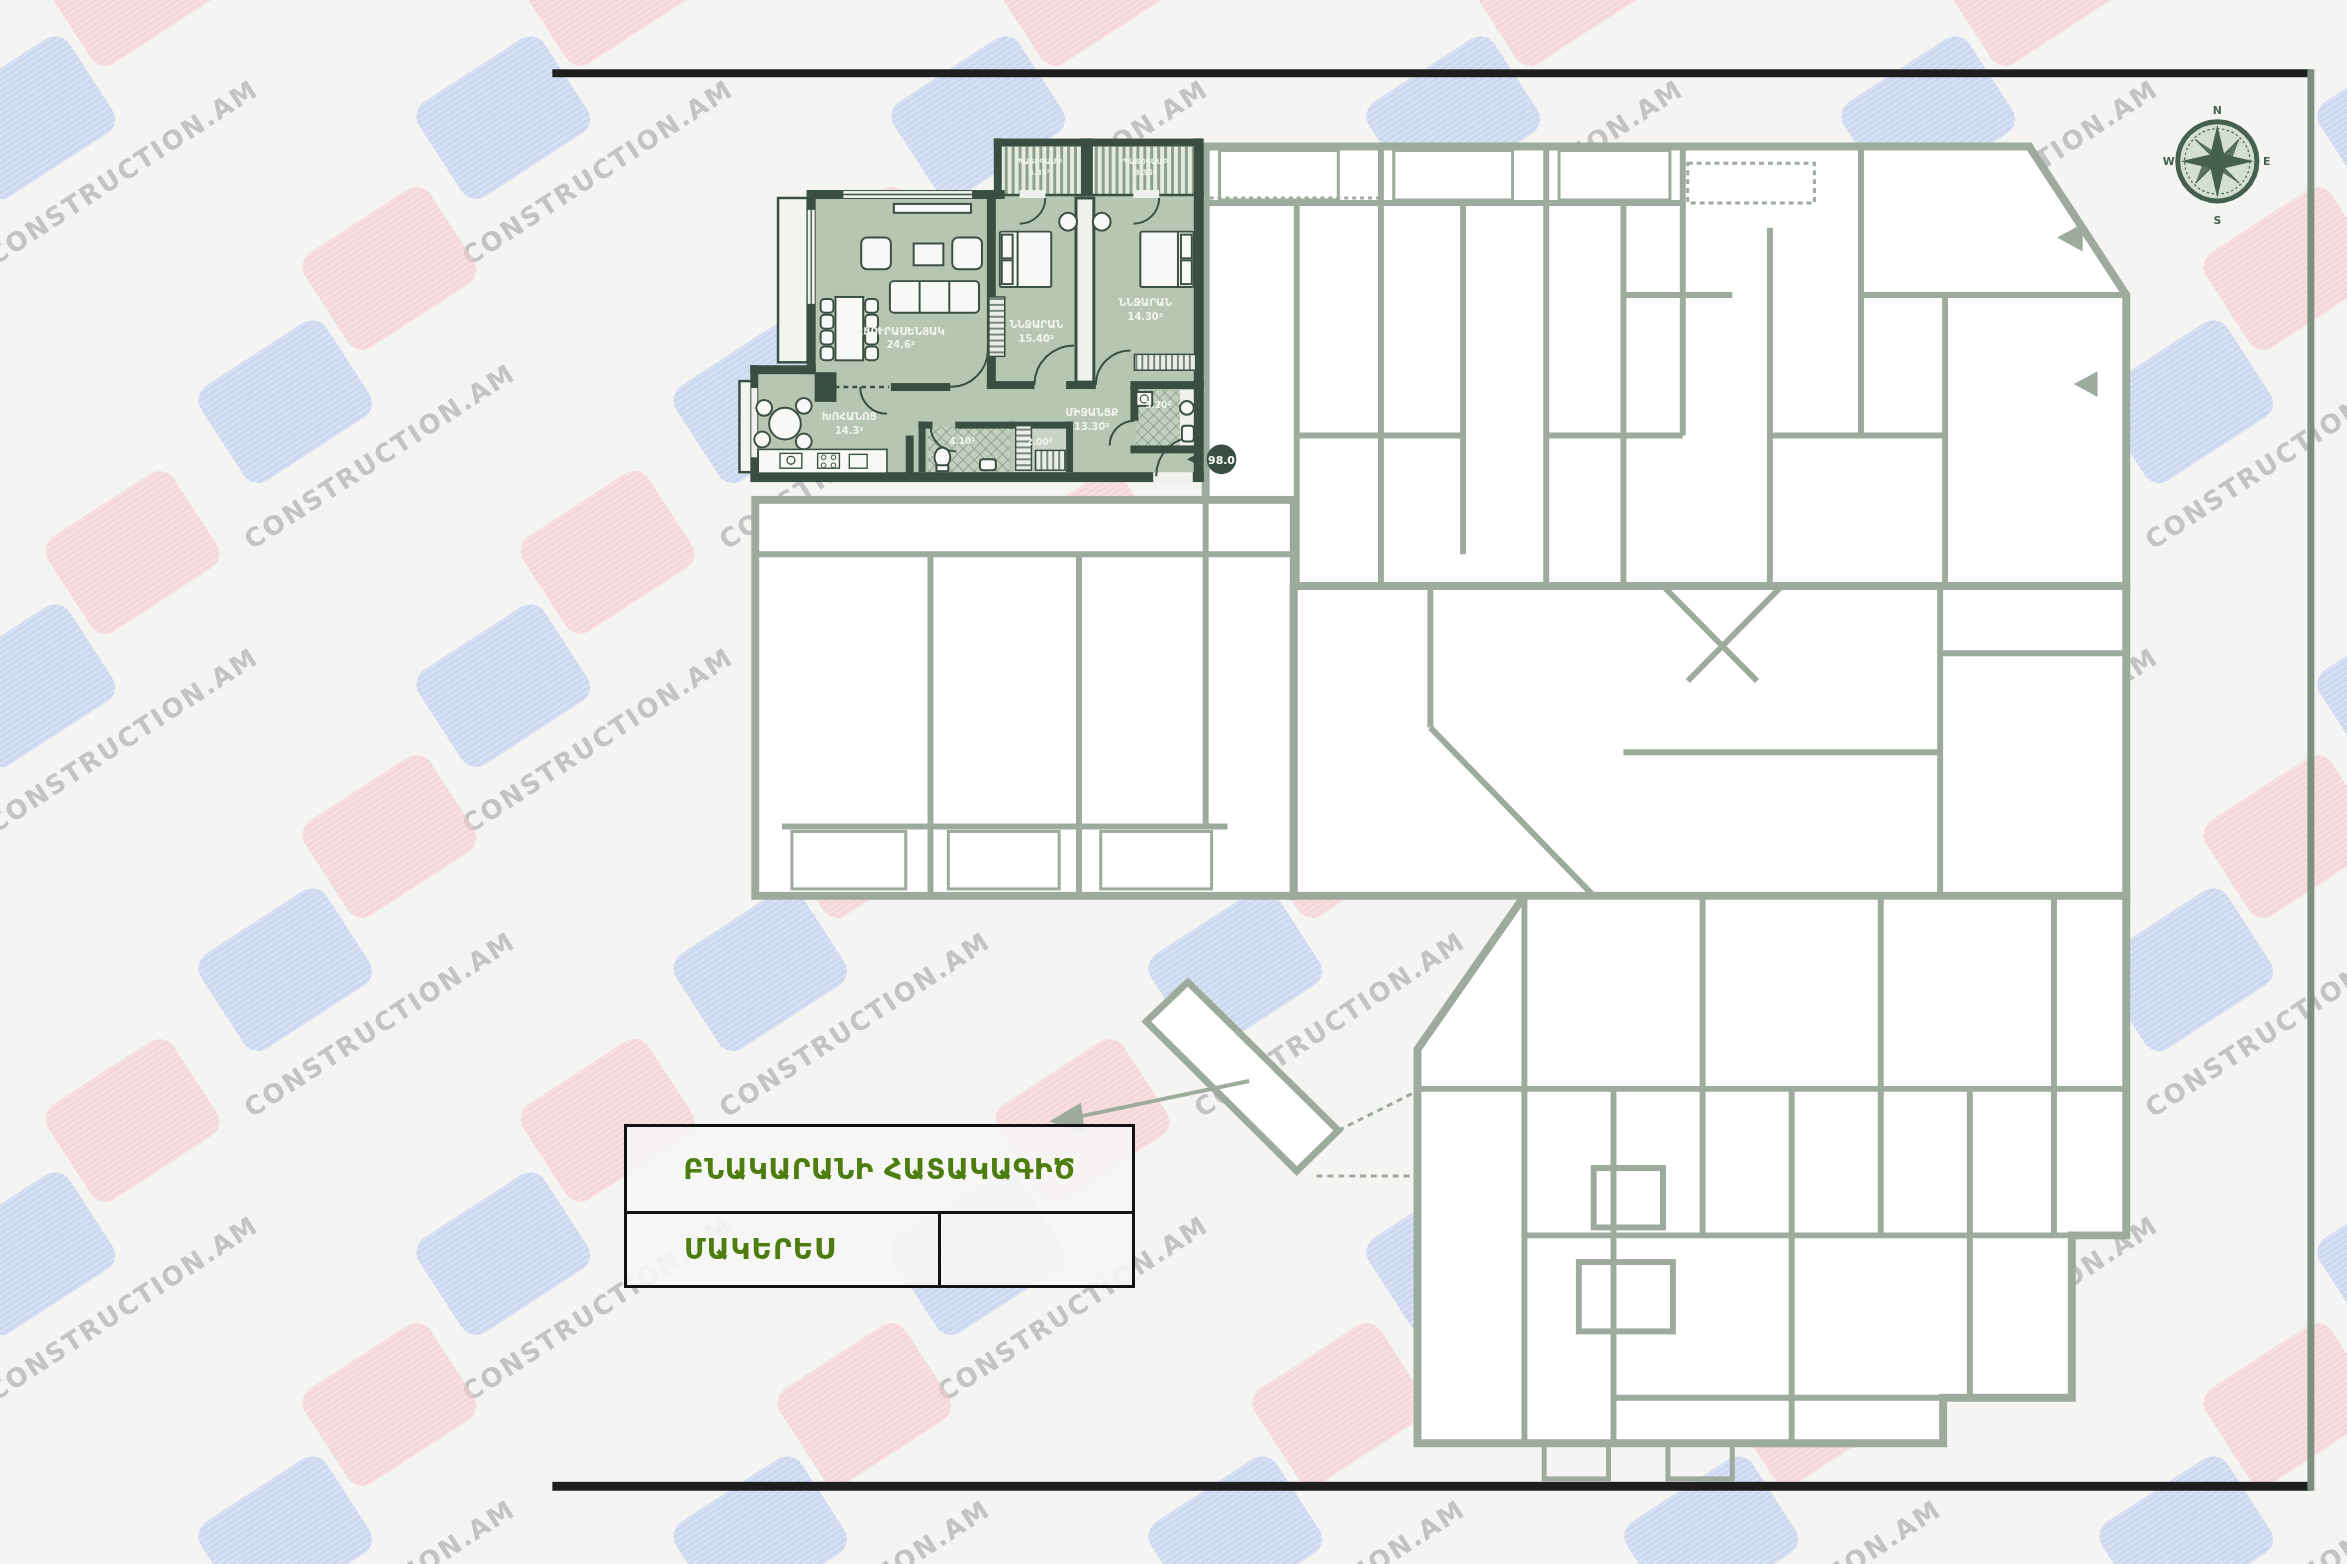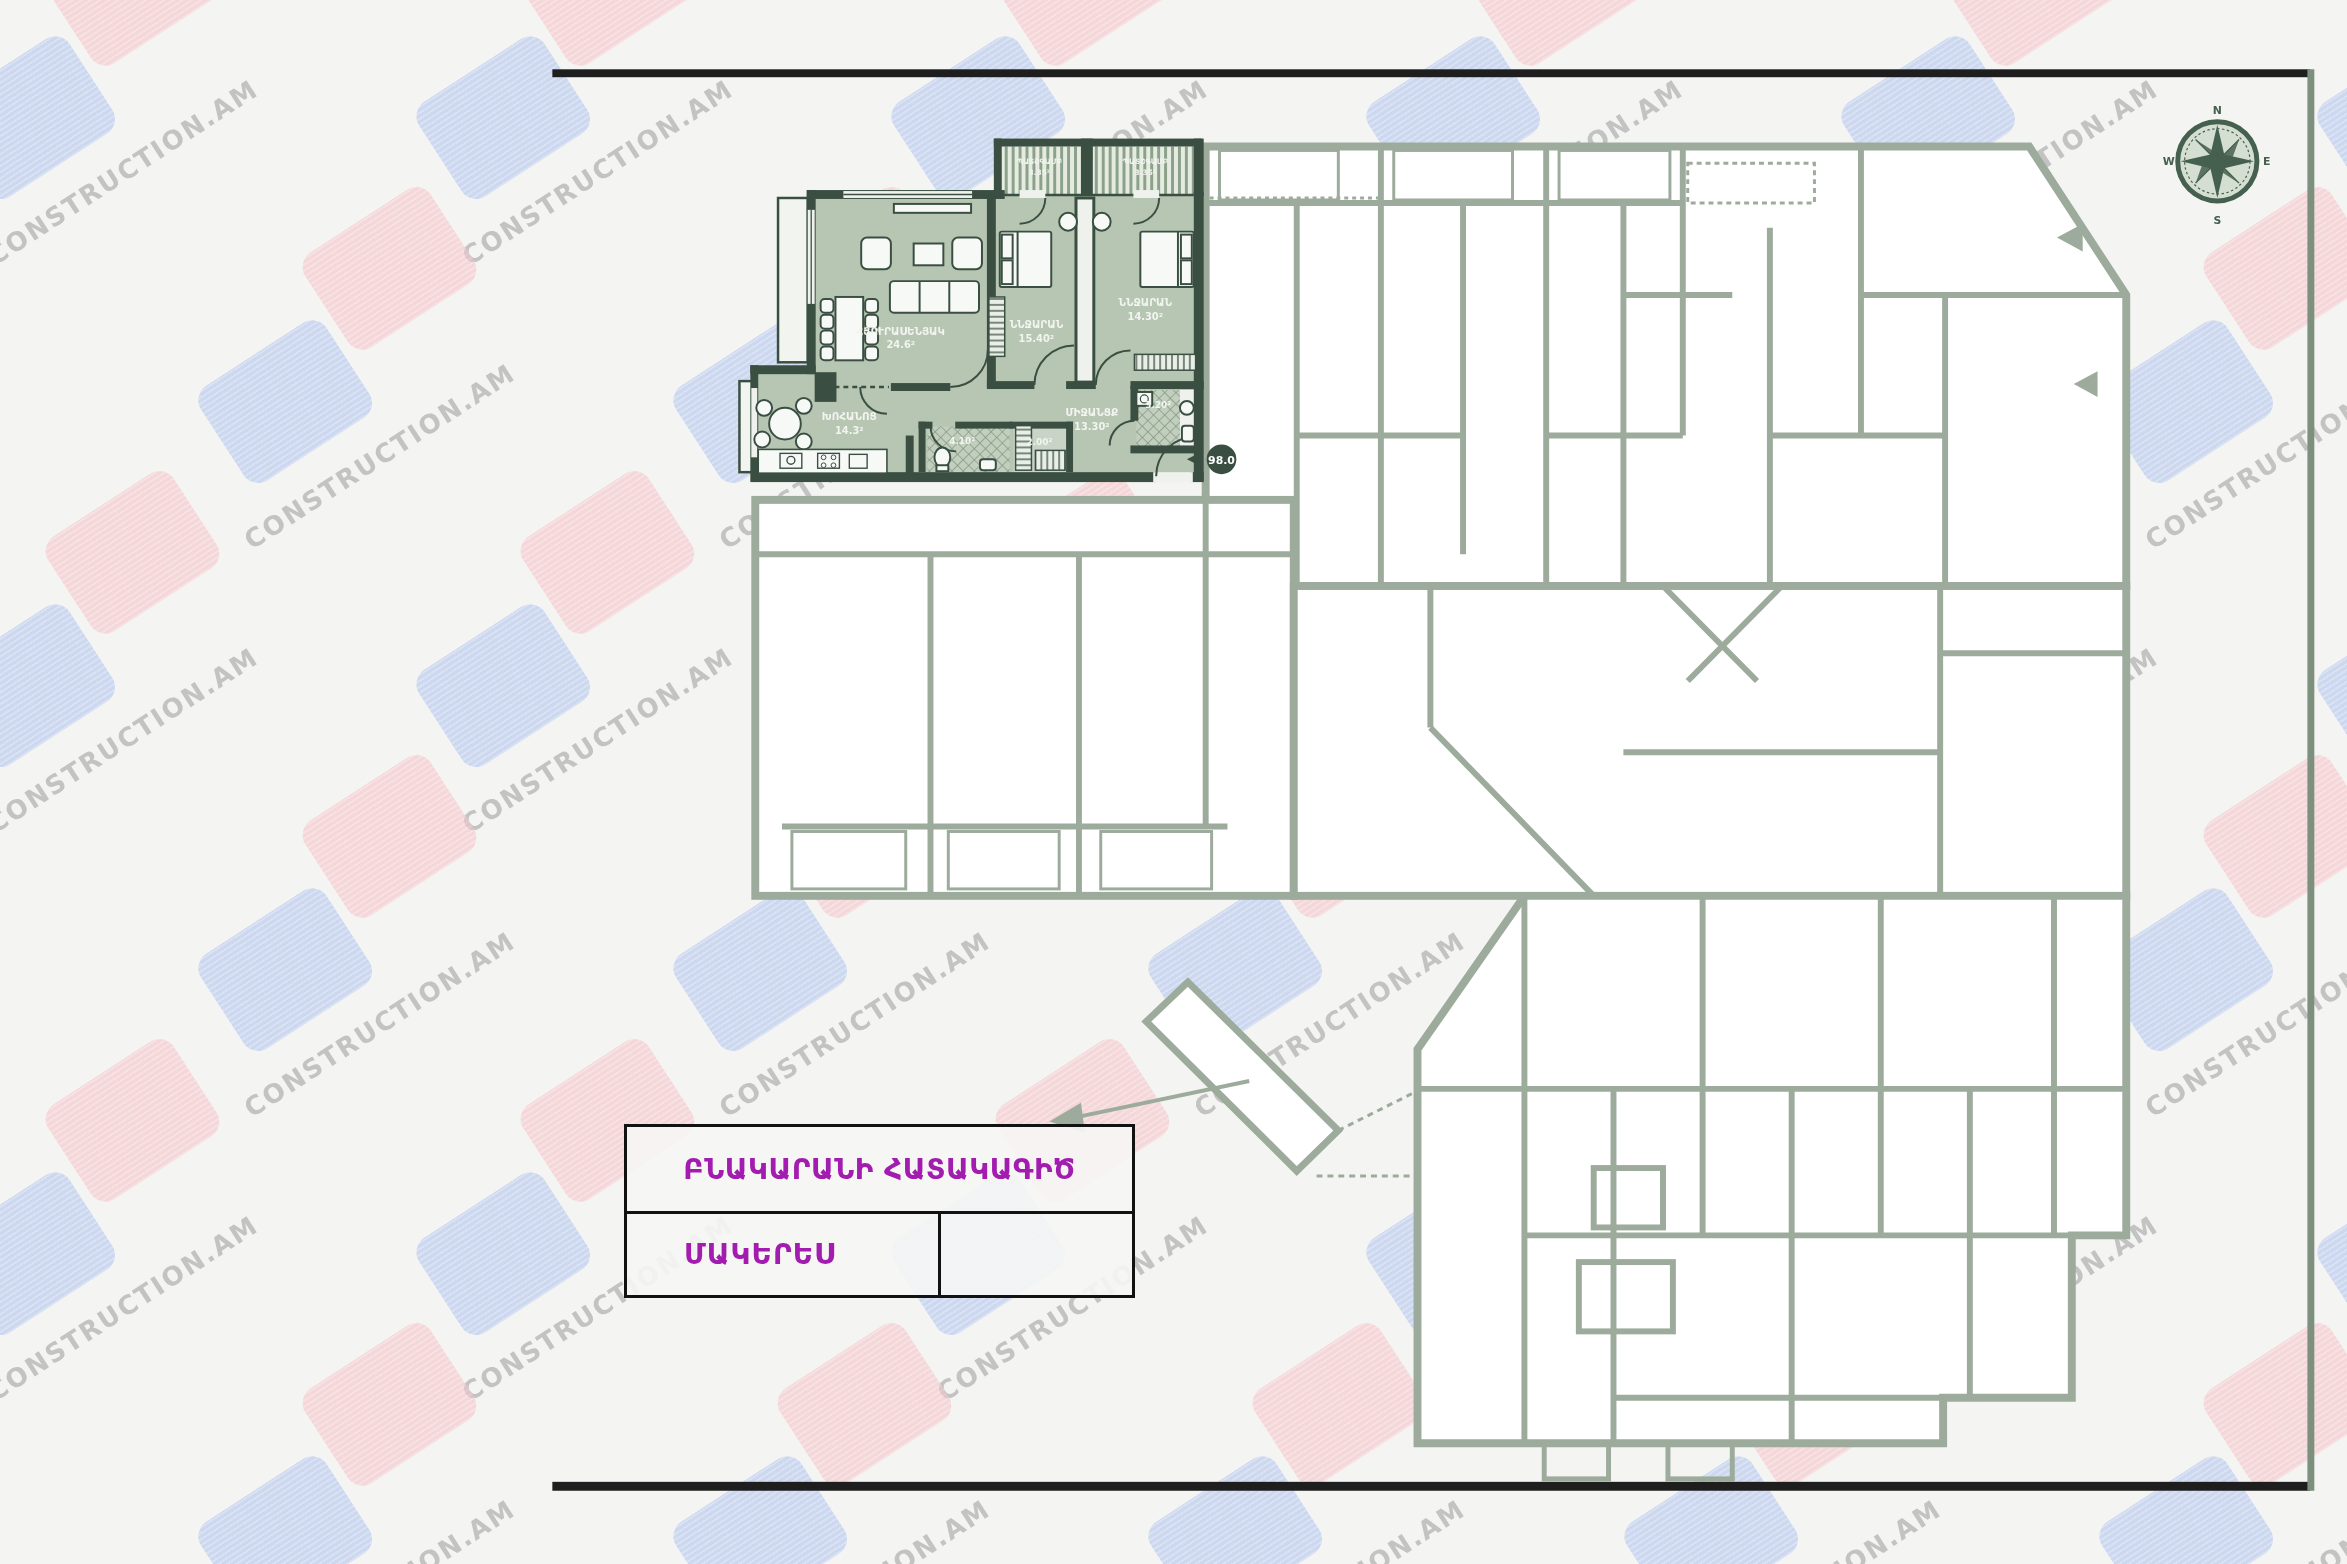--- a/index.html
+++ b/index.html
@@ -15,25 +15,25 @@
   .wm-text{position:absolute;left:-34px;top:194px;font-size:26px;font-weight:bold;
            color:#c3c3c3;letter-spacing:2px;white-space:nowrap;}
   
   #plan{position:absolute;left:0;top:0;z-index:2;}
   
   #title{position:absolute;left:557px;top:85px;z-index:3;color:#4a5a4f;
          font-size:21px;font-weight:bold;line-height:27px;letter-spacing:0.4px;}
   
   #info-table{position:absolute;left:624px;top:1124px;width:505px;z-index:3;
               border:3px solid #121212;background:rgba(245,245,244,.92);
-              border-collapse:collapse;color:#a21caf;}
+              border-collapse:collapse;color:#4d7c0f;}
   #info-table .hdr{height:84px;border-bottom:3px solid #121212;display:flex;
                    align-items:center;justify-content:center;
                    font-size:28px;font-weight:bold;letter-spacing:0.5px;}
-  #info-table .row{display:flex;height:81px;}
+  #info-table .row{display:flex;height:71px;}
   #info-table .cell-label{flex:0 0 314px;border-right:3px solid #121212;display:flex;
                    align-items:center;padding-left:57px;box-sizing:border-box;
                    font-size:28px;font-weight:bold;letter-spacing:1px;}
   #info-table .cell-value{flex:1;display:flex;align-items:center;justify-content:center;
                    font-size:31px;font-weight:bold;}
   text{font-family:"DejaVu Sans",sans-serif;}
 </style>
 </head>
 <body>
 

